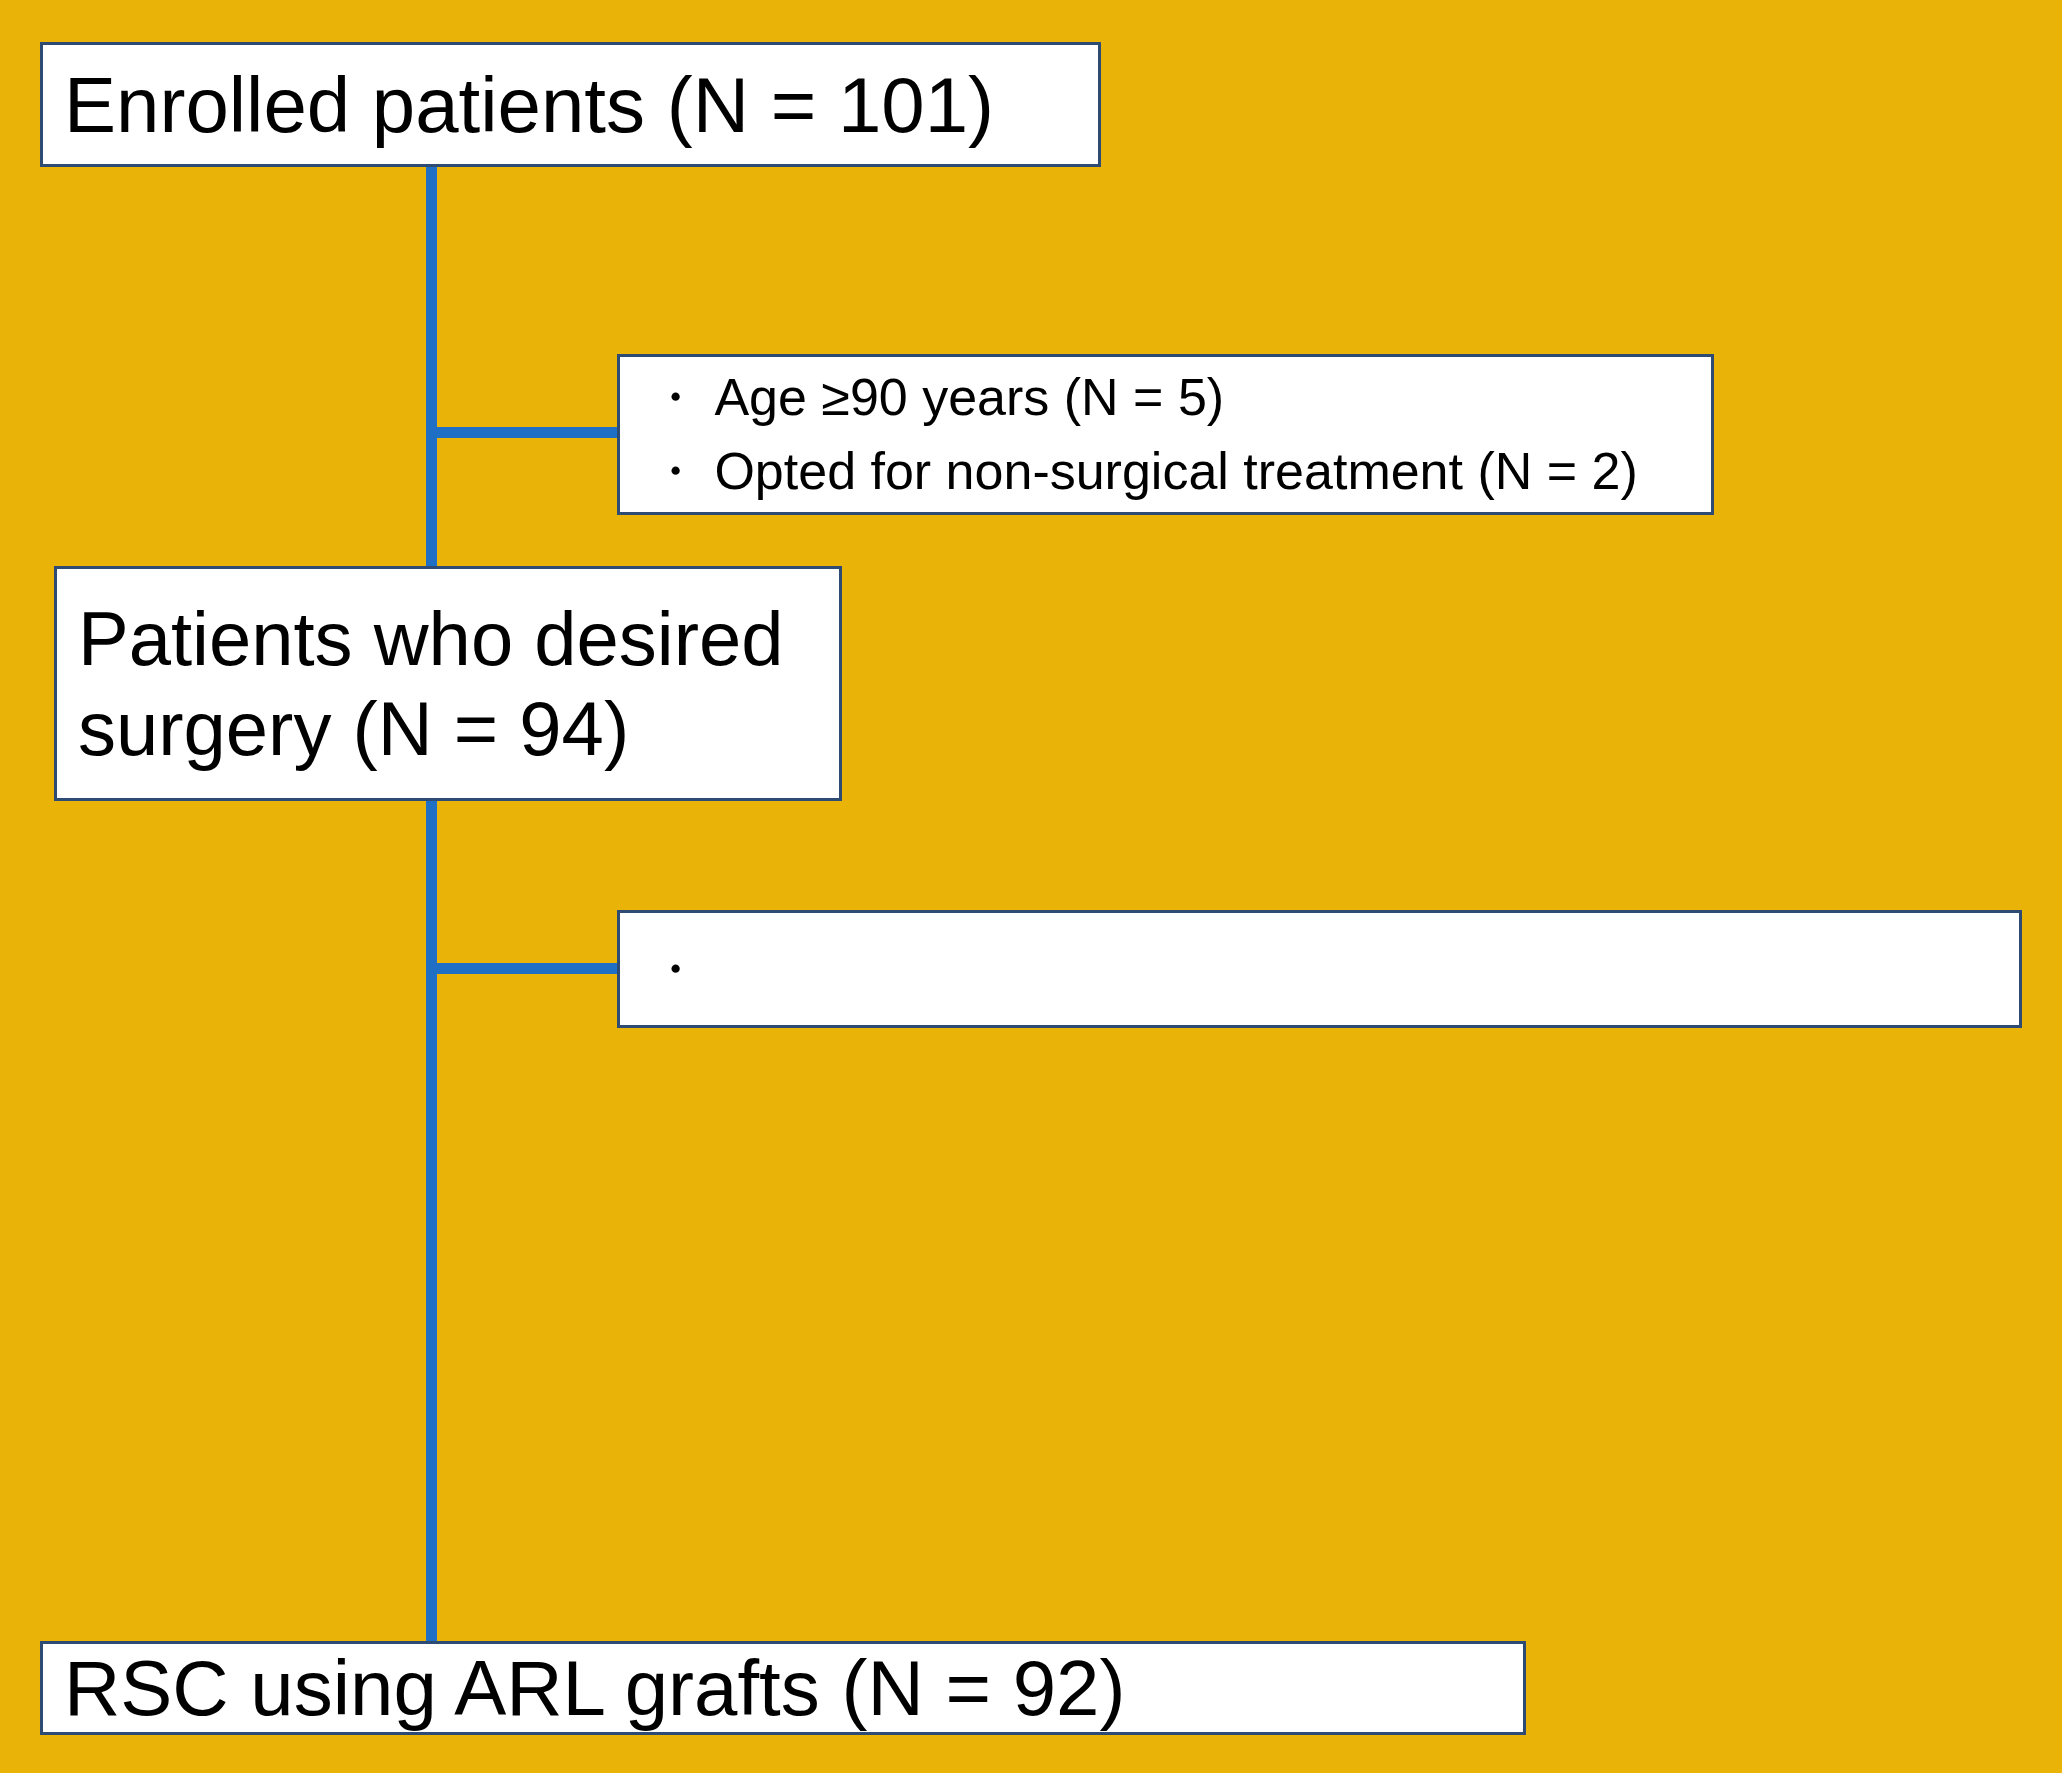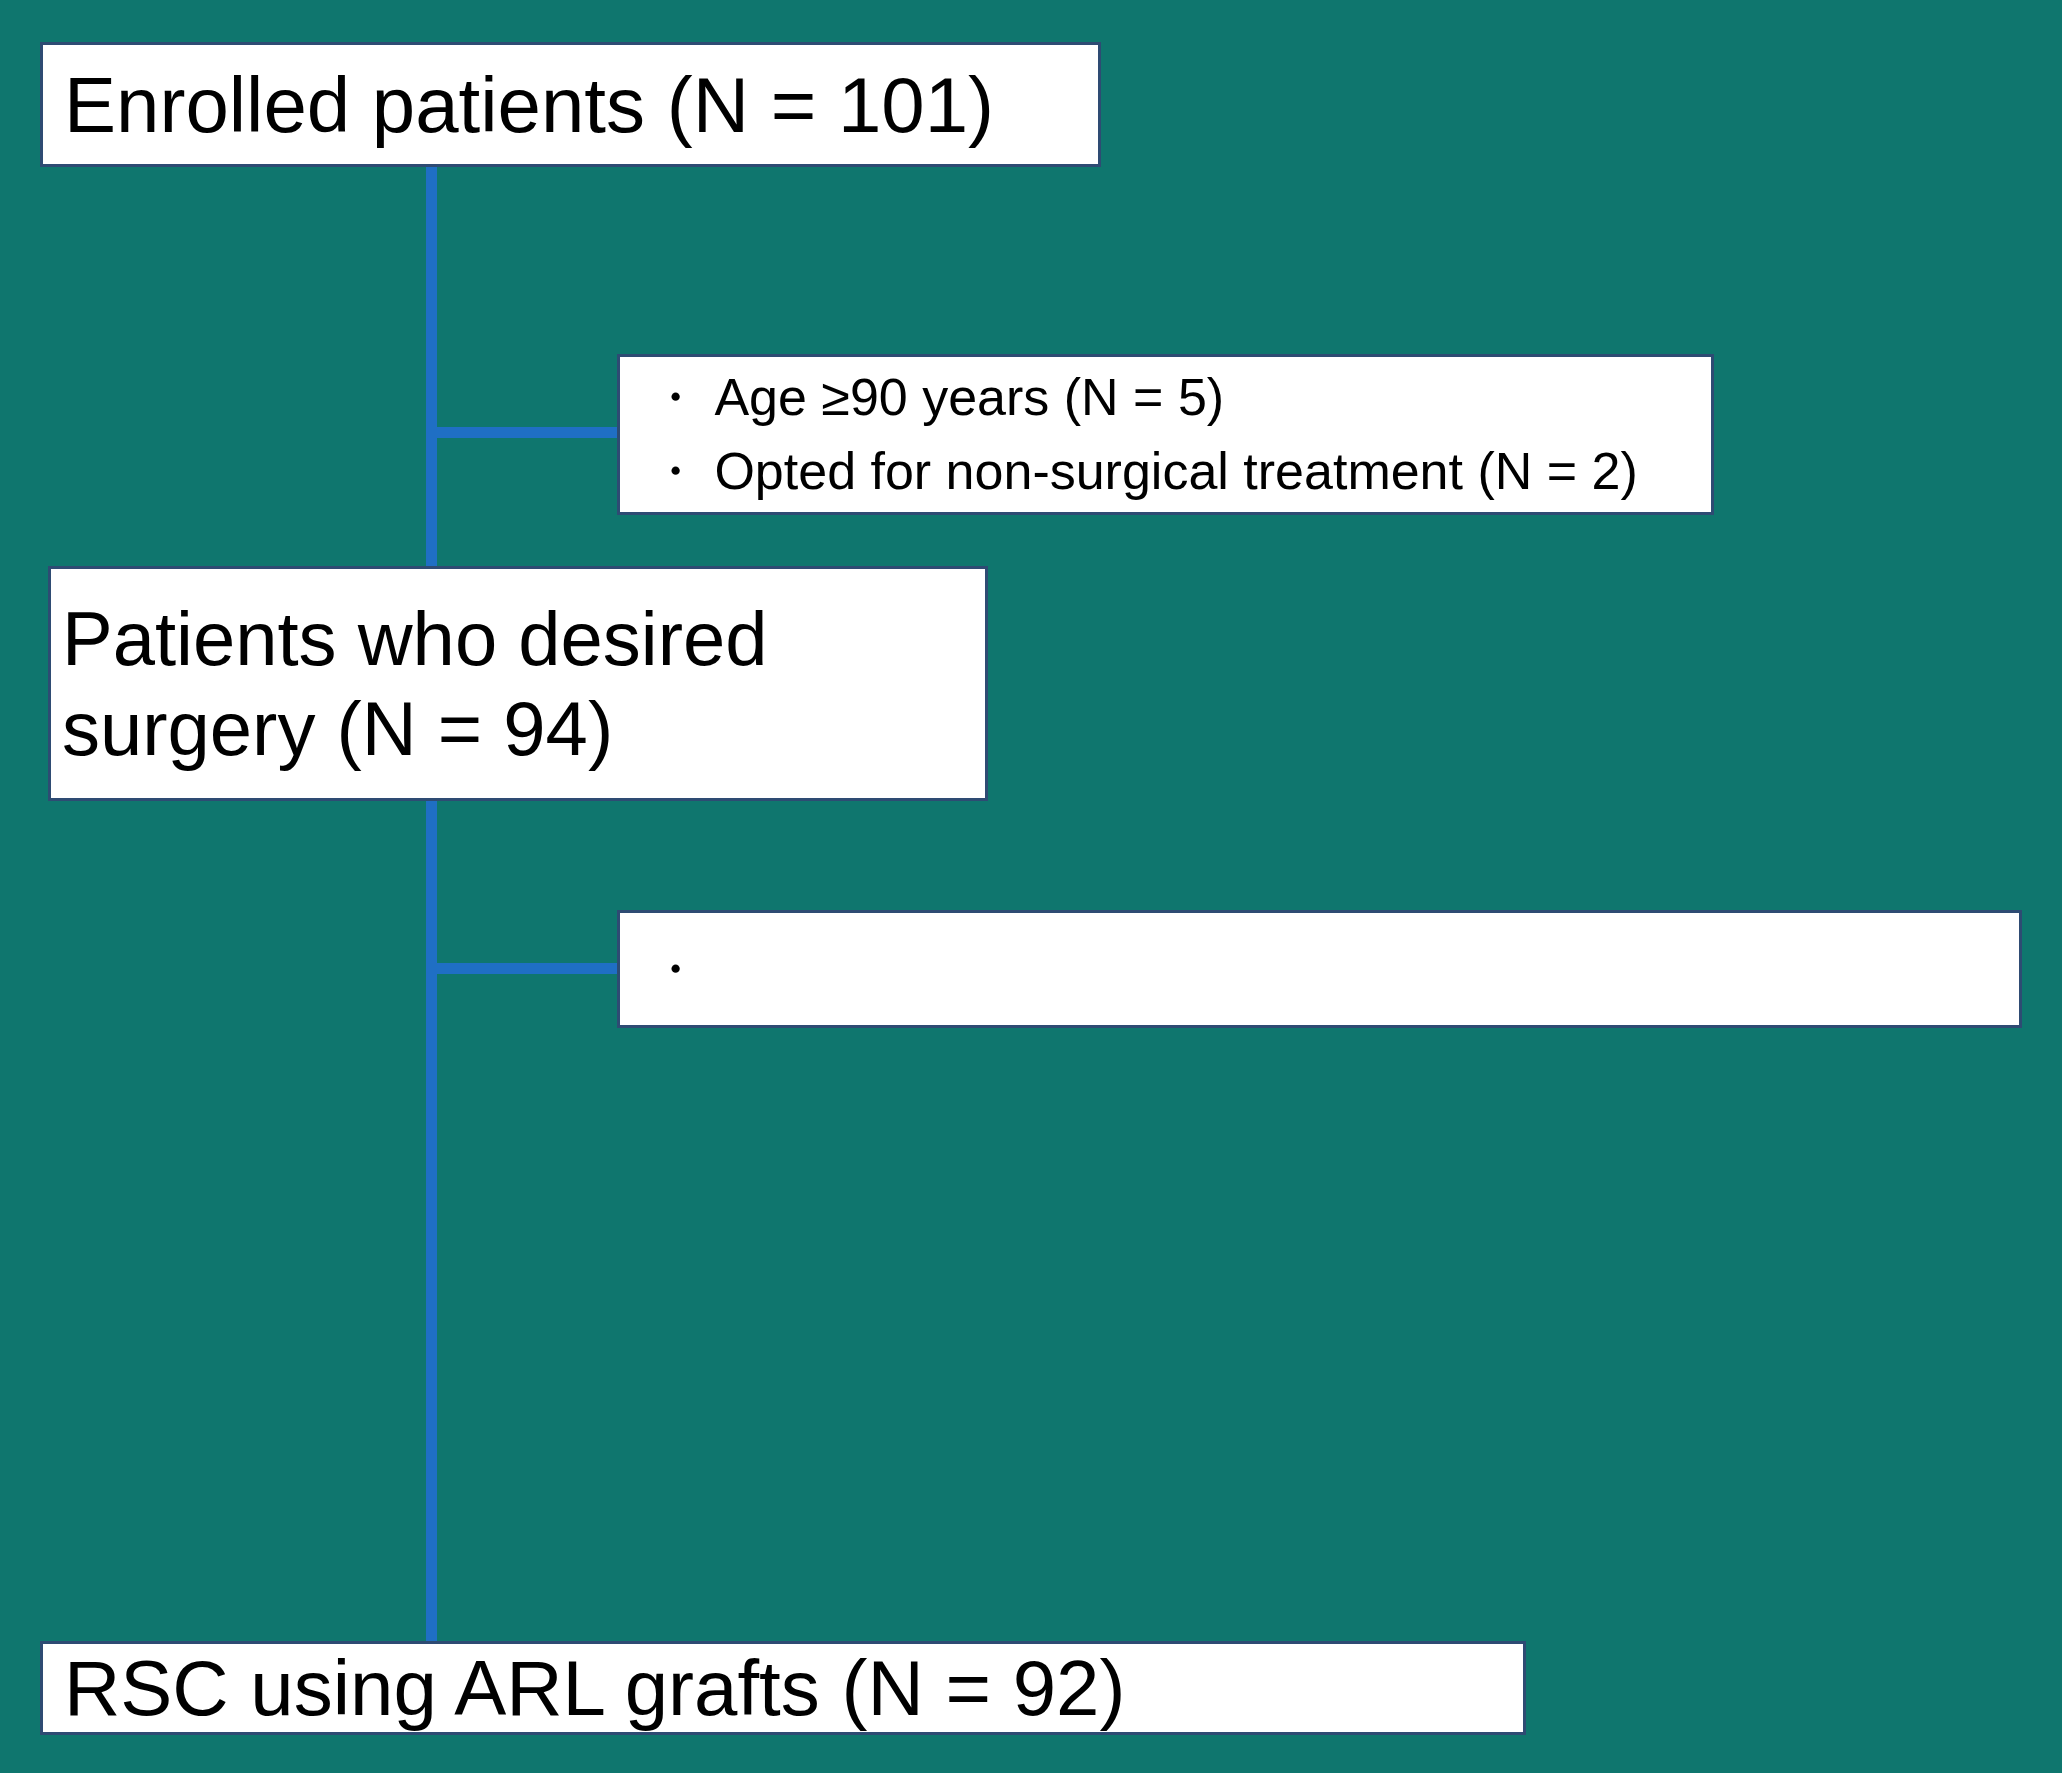--- a/index.html
+++ b/index.html
@@ -7,21 +7,21 @@
     padding: 0;
     background: #ffffff;
   }
   body {
     font-family: "Liberation Sans", sans-serif;
   }
   #canvas {
     position: relative;
     width: 2063px;
     height: 1773px;
-    background: #0f766e;
+    background: #eab308;
     overflow: hidden;
   }
   .node {
     position: absolute;
     box-sizing: border-box;
     background: #ffffff;
     border: 3.8px solid #2e4b73;
     display: flex;
     align-items: center;
     z-index: 3;
@@ -40,25 +40,25 @@
     width: 1061px;
     height: 125px;
     padding-left: 21px;
   }
   #node-enrolled .node-text {
     font-size: 78px;
     line-height: 1.0;
   }
 
   #node-desired {
-    left: 48px;
+    left: 54px;
     top: 566px;
-    width: 940px;
+    width: 788px;
     height: 235px;
-    padding-left: 11px;
+    padding-left: 21px;
   }
   #node-desired .node-text {
     font-size: 76px;
     line-height: 1.18;
   }
 
   #node-rsc {
     left: 40px;
     top: 1641px;
     width: 1486px;

